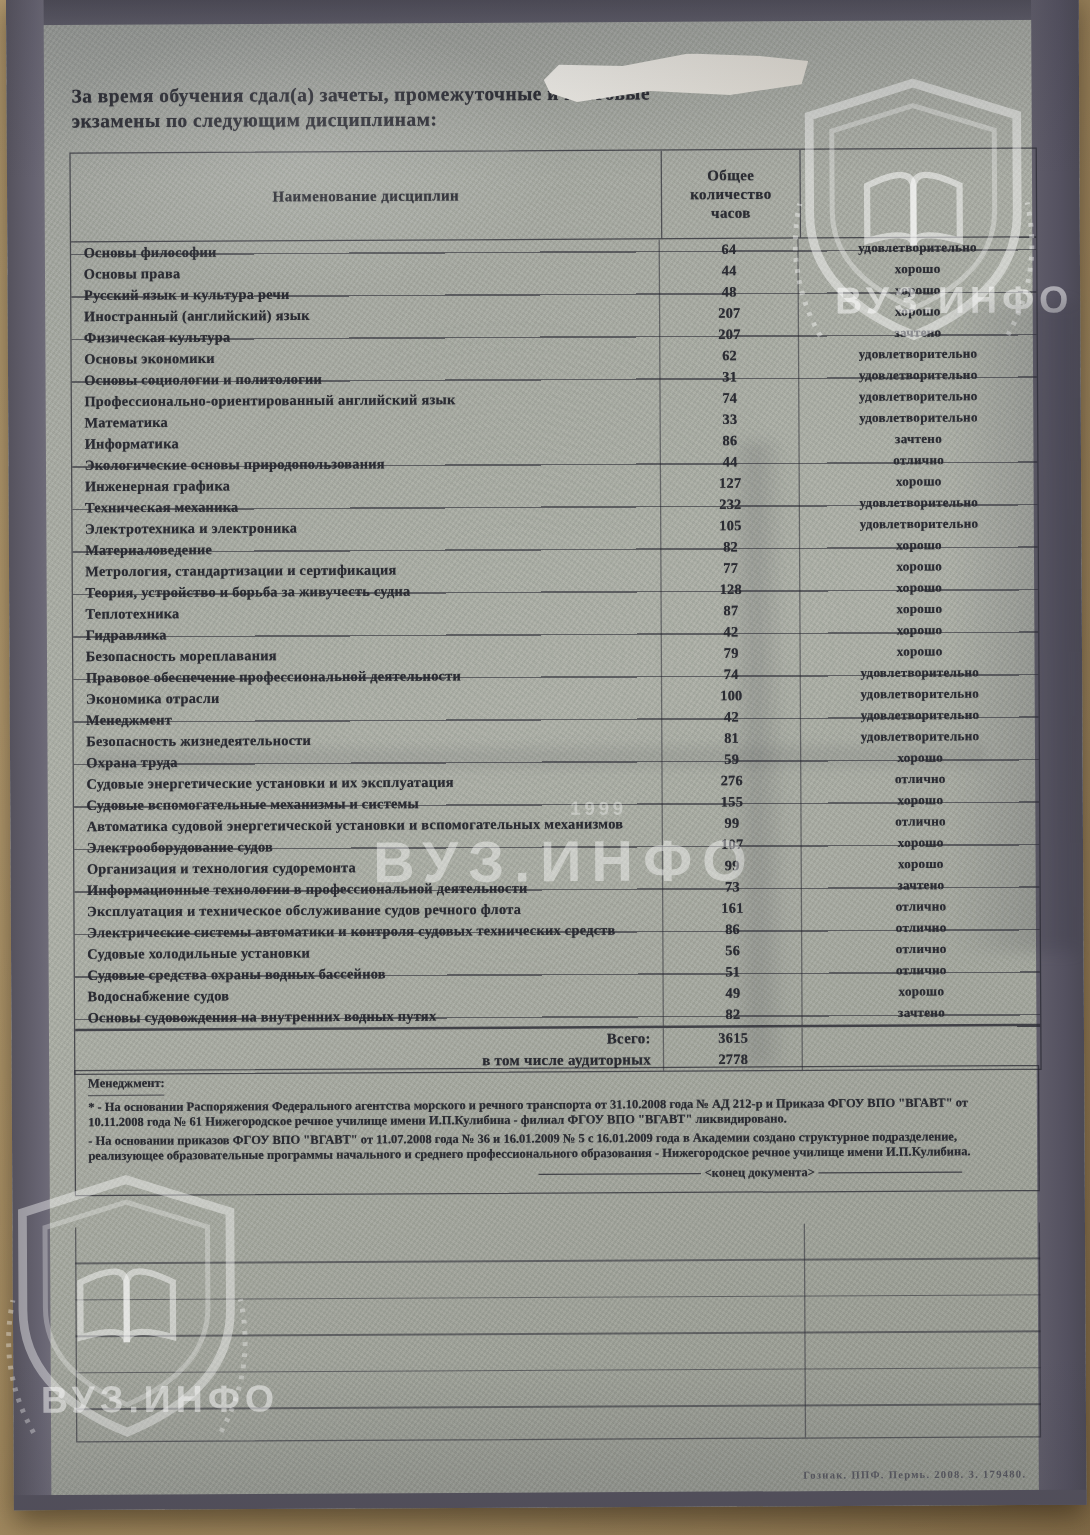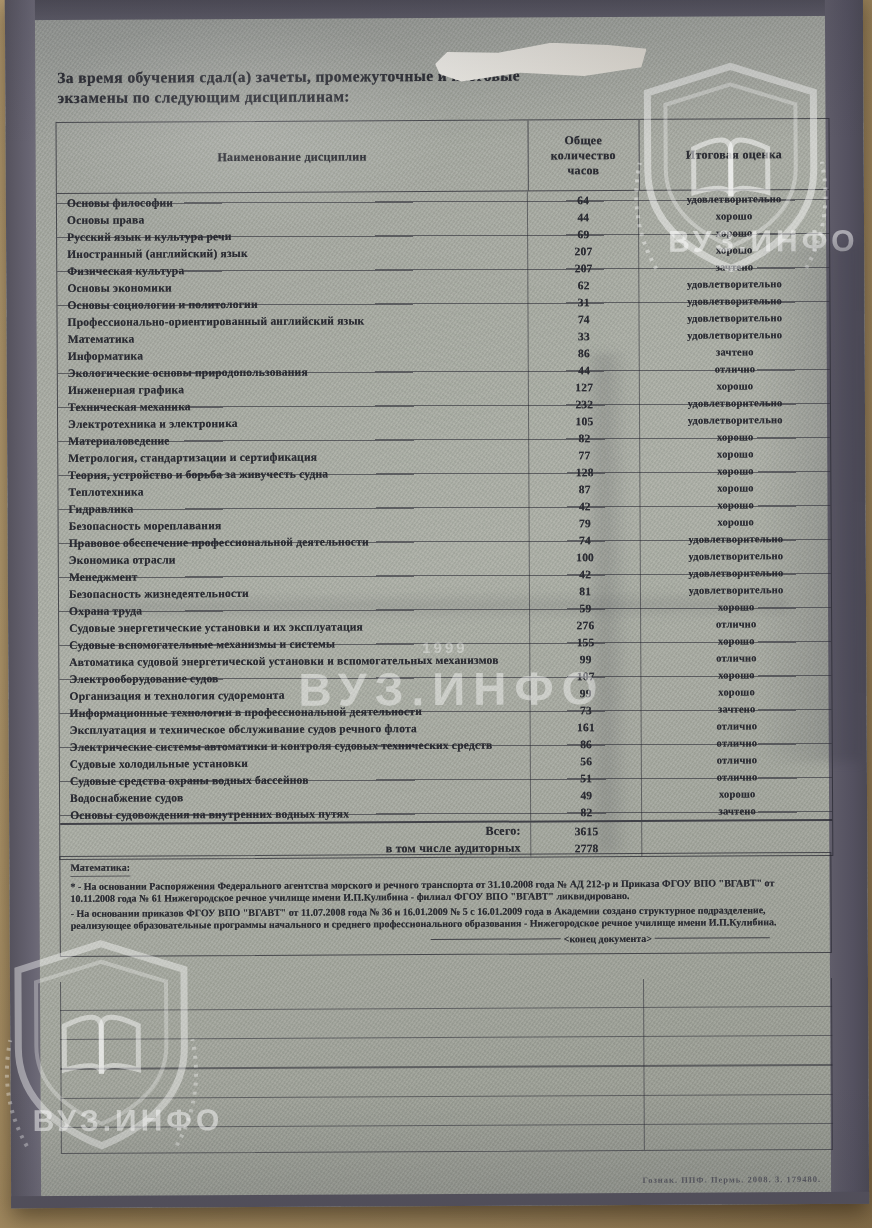--- a/index.html
+++ b/index.html
@@ -96,21 +96,21 @@
   .wm{position:absolute;pointer-events:none;color:rgba(255,255,255,.55);}
   .wm-shield{width:210px;height:230px;}
   .wm-tr{left:620px;top:66px;}
   .wm-bl{left:-14px;top:940px;}
   .wm-brand{
     font-family:"Liberation Sans","DejaVu Sans",sans-serif;font-weight:bold;
     letter-spacing:4px;color:rgba(255,255,255,.5);text-align:center;
   }
   .wm-brand-tr{left:662px;top:232px;font-size:30px;}
   .wm-brand-mid{left:290px;top:668px;font-size:46px;letter-spacing:8px;color:rgba(255,255,255,.42);}
-  .wm-year-mid{left:414px;top:645px;font-size:15px;letter-spacing:3px;color:rgba(255,255,255,.35);
+  .wm-year-mid{left:448px;top:645px;font-size:15px;letter-spacing:3px;color:rgba(255,255,255,.35);
     font-family:"Liberation Sans","DejaVu Sans",sans-serif;font-weight:bold;}
   .wm-brand-bl{left:22px;top:1108px;font-size:30px;}
   
   .shade{position:absolute;pointer-events:none;}
   .shade-top{left:0;top:0;right:0;height:150px;background:linear-gradient(rgba(60,60,72,.18),rgba(60,60,72,0));}
   .shade-right-col{left:748px;top:250px;width:105px;height:520px;
     background:linear-gradient(90deg,rgba(50,50,62,0),rgba(50,50,62,.25));filter:blur(6px);}
   .crease-v{left:576px;top:360px;width:46px;height:500px;
     background:linear-gradient(90deg,rgba(50,50,60,0),rgba(50,50,60,.16) 45%,rgba(50,50,60,0));filter:blur(5px);}
   .crease-h{left:60px;top:598px;width:720px;height:28px;
@@ -140,39 +140,36 @@
     <div class="sticker"></div>
 
     <div class="tbl">
       <div class="thead">
         <div class="th th-name col-sep-r">
           <span>Наименование дисциплин</span>
         </div>
         <div class="th th-hours col-sep-r">
           <span>Общее количество часов</span>
         </div>
-        <div class="th th-grade">
-          <span>Итоговая оценка</span>
-        </div>
       </div>
 
       <div class="tbody">
           <div class="trow struck">
             <div class="c name">Основы философии</div>
             <div class="c hours">64</div>
             <div class="c grade">удовлетворительно</div>
           </div>
           <div class="trow">
             <div class="c name">Основы права</div>
             <div class="c hours">44</div>
             <div class="c grade">хорошо</div>
           </div>
           <div class="trow struck">
             <div class="c name">Русский язык и культура речи</div>
-            <div class="c hours">69</div>
+            <div class="c hours">48</div>
             <div class="c grade">хорошо</div>
           </div>
           <div class="trow">
             <div class="c name">Иностранный (английский) язык</div>
             <div class="c hours">207</div>
             <div class="c grade">хорошо</div>
           </div>
           <div class="trow struck">
             <div class="c name">Физическая культура</div>
             <div class="c hours">207</div>
@@ -348,21 +345,21 @@
         </div>
         <div class="trow">
           <div class="c name">в том числе аудиторных</div>
           <div class="c hours">2778</div>
           <div class="c grade"></div>
         </div>
       </div>
     </div>
 
     <div class="notes">
-      <div class="notes-title">Математика:</div>
+      <div class="notes-title">Менеджмент:</div>
       <p>* - На основании Распоряжения Федерального агентства морского и речного транспорта от 31.10.2008 года № АД 212-р и Приказа ФГОУ ВПО "ВГАВТ" от 10.11.2008 года № 61 Нижегородское речное училище имени И.П.Кулибина - филиал ФГОУ ВПО "ВГАВТ" ликвидировано.</p>
       <p>- На основании приказов ФГОУ ВПО "ВГАВТ" от 11.07.2008 года № 36 и 16.01.2009 № 5 с 16.01.2009 года в Академии создано структурное подразделение, реализующее образовательные программы начального и среднего профессионального образования - Нижегородское речное училище имени И.П.Кулибина.</p>
       <div class="endline">
         <span>&lt;конец документа&gt;</span>
       </div>
     </div>
 
     <div class="empty-sec">
       <div class="empty-divider"></div>
     </div>

